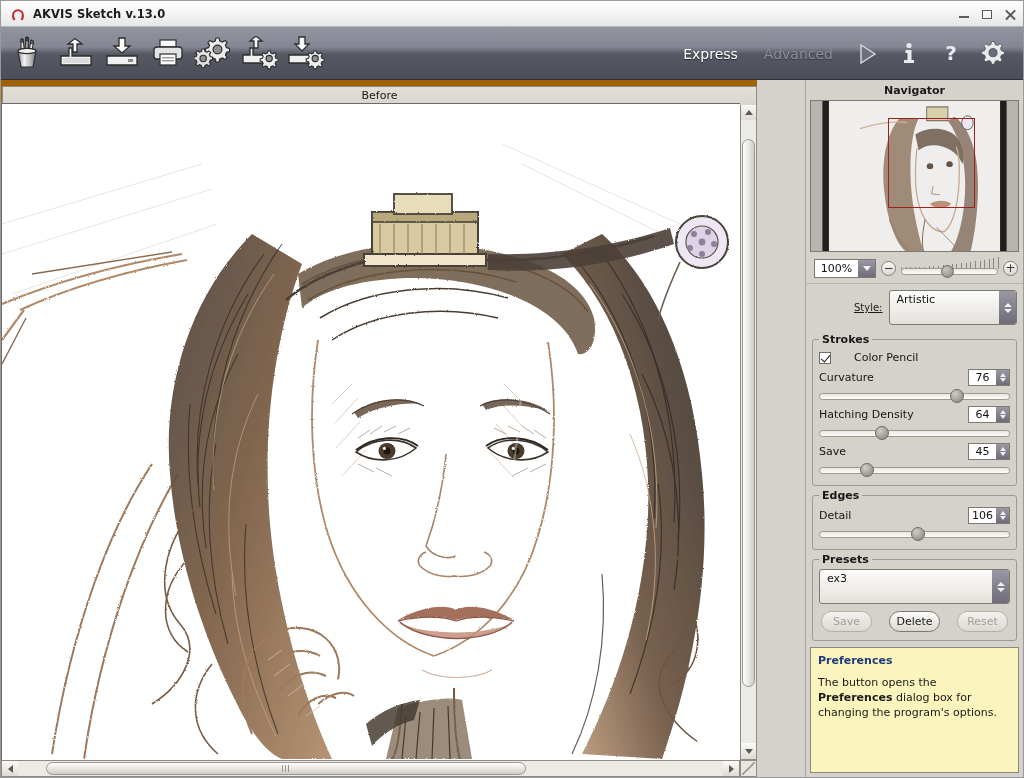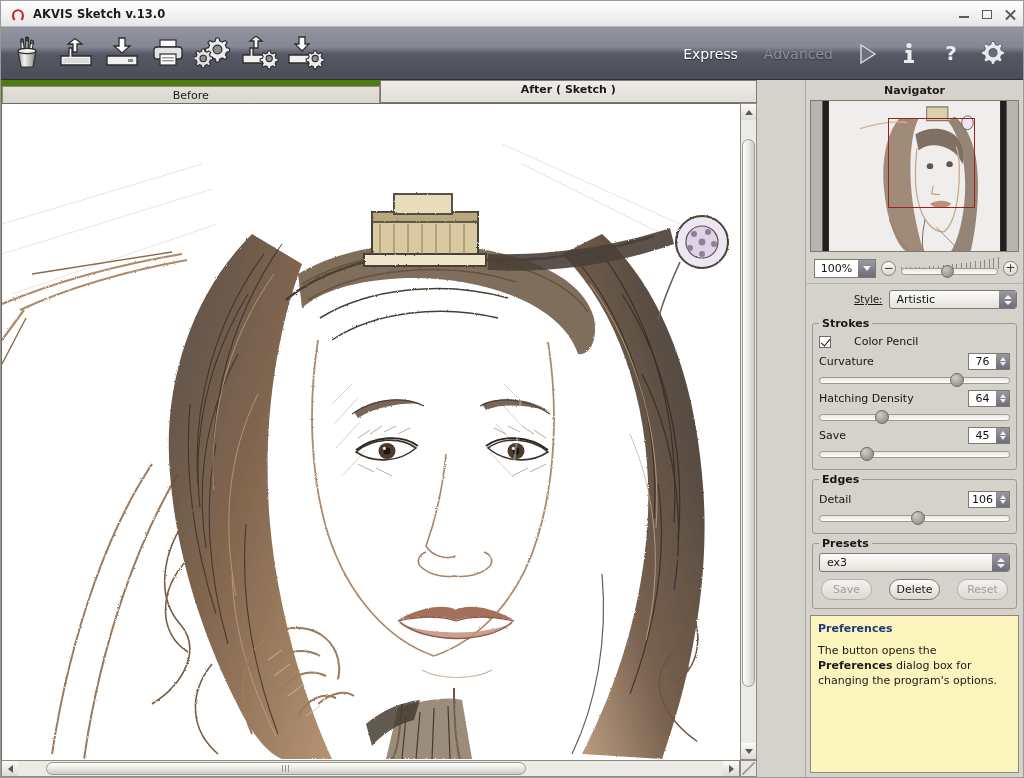--- a/index.html
+++ b/index.html
@@ -67,21 +67,21 @@
 
   
   .body { flex: 1 1 auto; display: flex; min-height: 0; }
   .left { width: 756px; flex: 0 0 756px; display: flex; flex-direction: column; min-width: 0;
           background: #d5d2cb; }
   .right { flex: 1 1 auto; display: flex; flex-direction: column;
            background: #d5d2cb; border-left: 1px solid #a9a69f; min-width: 0; margin-left: 48px; }
 
   
   .tabs { height: 22px; flex: 0 0 22px; display: flex; align-items: flex-end;
-          background: #4d7c0f; padding-left: 1px; }
+          background: #a16207; padding-left: 1px; }
   .tab {
     flex: 1 1 0; height: 19px; line-height: 18px; text-align: center;
     font-size: 11px; color: #1a1a1a;
     background: linear-gradient(to bottom,#e3e0da,#d8d5ce);
     border: 1px solid #8e8b84; border-bottom: none;
     cursor: pointer; position: relative; top: 3px;
   }
   .tab.active {
     height: 22px; top: 0; font-weight: bold;
     background: linear-gradient(to bottom,#eeece7,#e2dfd9);
@@ -144,21 +144,21 @@
   .ztrack { position: absolute; left: 0; right: 0; bottom: 4px; height: 7px;
             background: linear-gradient(to bottom,#e9e7e2,#fbfbf9);
             border: 1px solid #9c9992; border-radius: 4px; }
   .zticks { position: absolute; left: 0; right: 0; top: 0; height: 12px; }
   .ztick { position: absolute; bottom: 0; width: 1px; background: #8a8780; }
   .zthumb { position: absolute; width: 13px; height: 13px; border-radius: 50%;
             background: radial-gradient(circle at 35% 30%, #c9c7c2, #85837d);
             border: 1px solid #6e6c67; bottom: 1px; }
   .style-row { display: flex; align-items: center; gap: 6px; padding: 6px 6px 5px; }
   .style-label { font-size: 10px; color: #1a1a1a; margin-left: 42px; text-decoration: underline; }
-  .combo { flex: 1 1 auto; height: 19px; display: flex;
+  .combo { flex: 1 1 auto; height: 35px; display: flex;
            border: 1px solid #7d7a74; border-radius: 3px; overflow: hidden;
            background: linear-gradient(to bottom,#fcfcfb,#e4e1db); }
   .combo-val { flex: 1 1 auto; line-height: 17px; padding-left: 7px; font-size: 11px; color: #151515; }
   .combo-btn { width: 17px; background: linear-gradient(to bottom,#9a98a3,#6e6c78);
                display: flex; flex-direction: column; align-items: center; justify-content: center; gap: 2px; }
   .cb-up { width:0;height:0;border-left:4px solid transparent;border-right:4px solid transparent;border-bottom:4px solid #f0f0f2; }
   .cb-dn { width:0;height:0;border-left:4px solid transparent;border-right:4px solid transparent;border-top:4px solid #f0f0f2; }
 
   fieldset.group { border: 1px solid #9d9a93; border-radius: 3px; margin: 3px 6px 0; padding: 3px 6px 7px; }
   fieldset.group > legend { font-size: 11px; font-weight: bold; color: #171717; padding: 0 3px; }
@@ -361,21 +361,20 @@
       </div>
     </div>
   </div>
 
   <div class="body">
 
     <div class="left">
 
       <div class="tabs">
         <div class="tab">Before</div>
-        <div class="tab active">After ( Sketch )</div>
       </div>
 
       <div class="canvas-wrap">
         <div class="canvas-col">
 
           <div class="canvas">
             <svg width="739" height="655" viewBox="0 0 739 655">
               <defs>
                 <linearGradient id="hairG" x1="0" y1="0" x2="1" y2="1">
                   <stop offset="0" stop-color="#4a4038"></stop>

